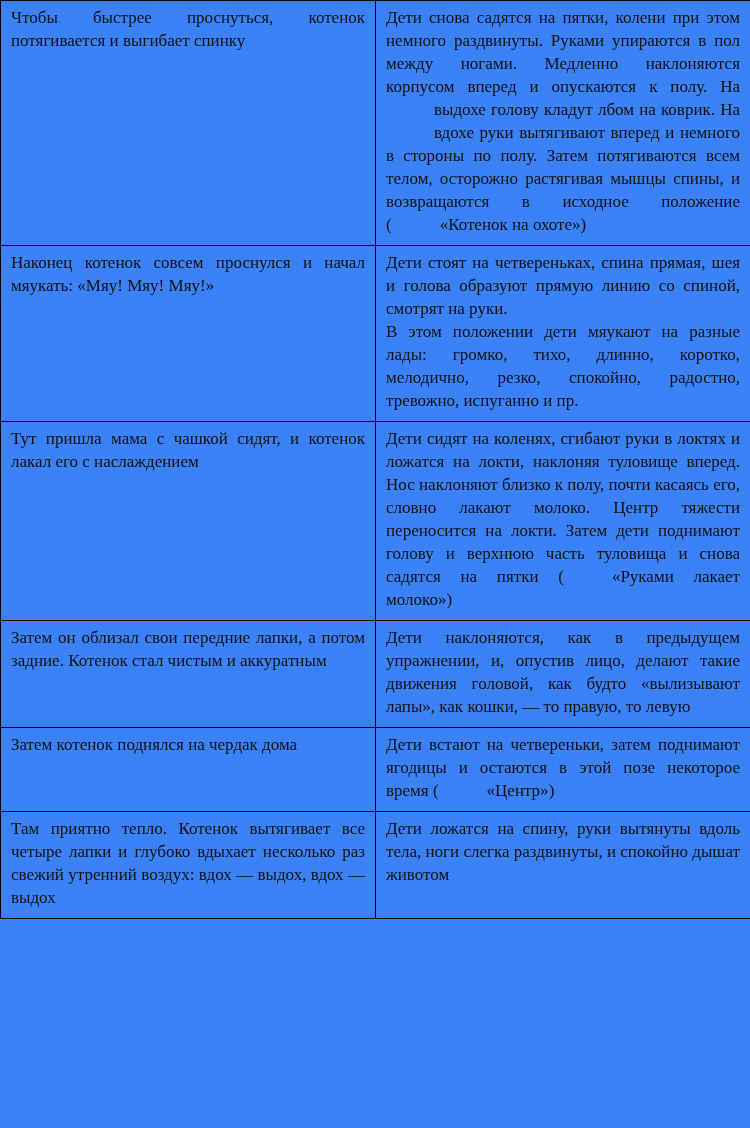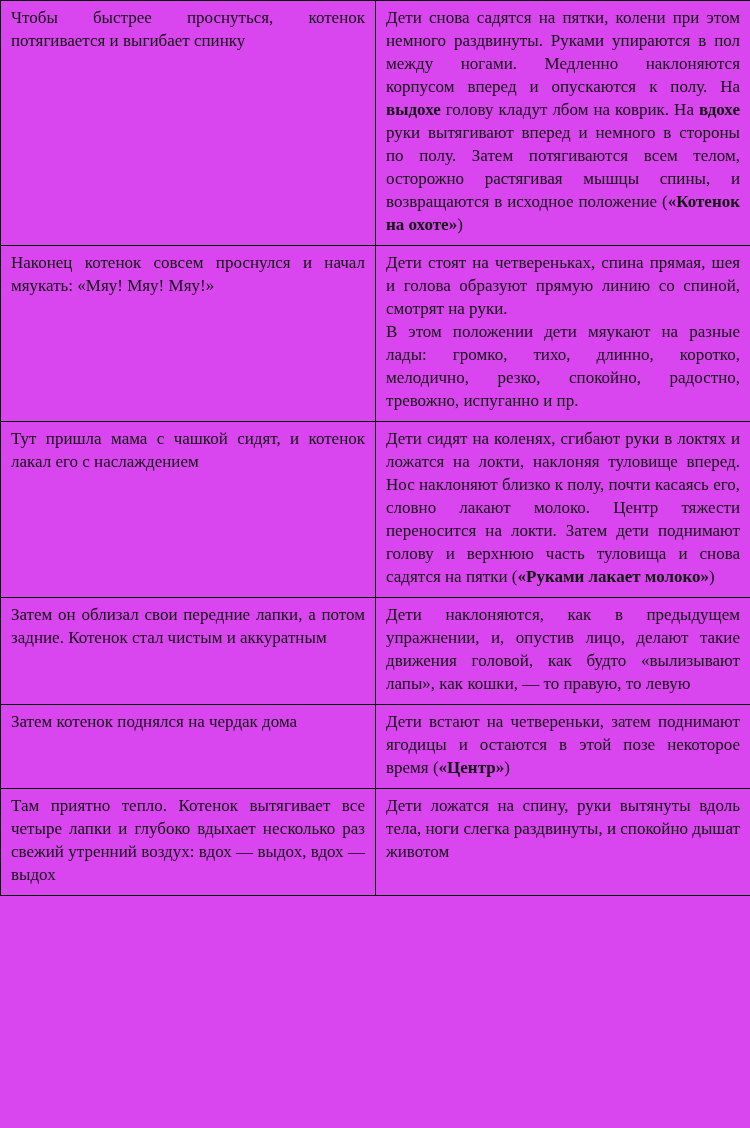--- a/index.html
+++ b/index.html
@@ -1,21 +1,21 @@
 <!DOCTYPE html>
 <html lang="ru"><head>
 <meta charset="utf-8">
 <style>
   * { box-sizing: border-box; }
   html, body { margin: 0; padding: 0; background: #ffffff; }
   .page {
     width: 750px;
     height: 1128px;
     overflow: hidden;
-    background: #d946ef;
+    background: #3b82f6;
     font-family: "Liberation Serif", "DejaVu Serif", serif;
     font-size: 17px;
     color: #111111;
   }
   table.exercise-table {
     width: 750px;
     border-collapse: collapse;
     table-layout: fixed;
   }
   td.cell {
@@ -26,21 +26,21 @@
   }
   td.cell p {
     margin: 0;
     line-height: 23px;
     text-align: justify;
     hyphens: auto;
     -webkit-hyphens: auto;
     word-break: normal;
   }
   td.cell p + p { margin-top: 0; }
-  b { font-weight: bold; }
+  b { font-weight: normal; margin-left: 48px; }
 </style>
 </head>
 <body>
 
 <div class="page">
   <table class="exercise-table">
     <tbody>
         <tr>
           <td class="cell">
             <p>Чтобы быстрее проснуться, котенок потягивается и выгибает спинку</p>

